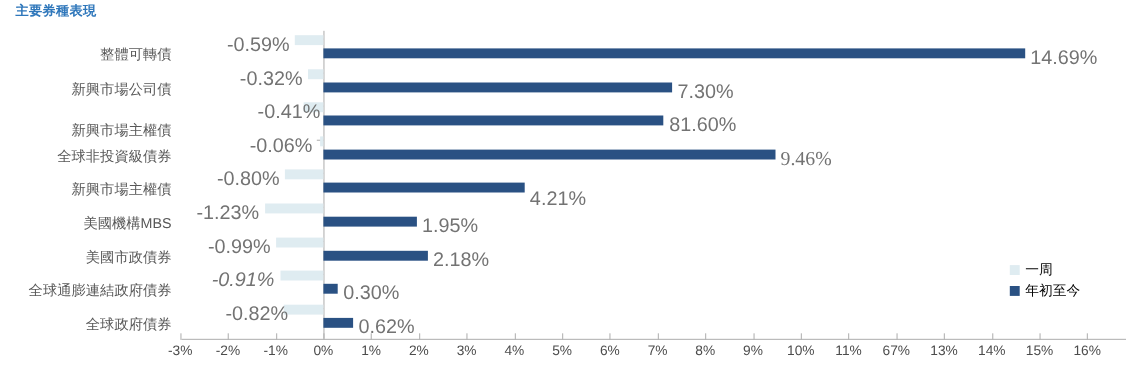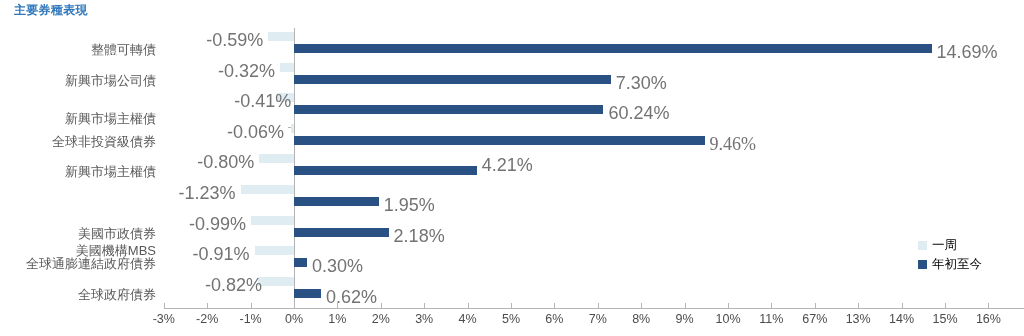--- a/index.html
+++ b/index.html
@@ -180,49 +180,49 @@
       <div class="cat-label" style="top: 73.6px;">新興市場公司債</div>
       <div class="bar week" style="left: 280.112px; width: 13.888px; top: 62.6px;"></div>
       <div class="bar-label neg" style="top: 61.6px; left: 0px; width: 275.112px;">-0.32%</div>
       <div class="bar ytd" style="left: 294px; width: 316.82px; top: 74.6px;"></div>
       <div class="bar-label" style="top: 73.6px; left: 615.82px;">7.30%</div>
       <div class="cat-tick" style="top: 96.2px;"></div>
       <div class="cat-label" style="top: 112px;">新興市場主權債</div>
       <div class="bar week" style="left: 276.206px; width: 17.794px; top: 93.2px;"></div>
       <div class="bar-label neg" style="top: 92.2px; left: 0px; width: 271.206px; margin-left: 20px;">-0.41%</div>
       <div class="bar ytd" style="left: 294px; width: 309.442px; top: 105.2px;"></div>
-      <div class="bar-label" style="top: 104.2px; left: 608.442px;">60.24%</div>
+      <div class="bar-label" style="top: 104.2px; left: 608.442px;">81.60%</div>
       <div class="cat-tick" style="top: 126.8px;"></div>
       <div class="cat-label" style="top: 134.8px;">全球非投資級債券</div>
       <div class="bar week" style="left: 291.396px; width: 2.604px; top: 123.8px;"></div>
       <div class="bar-label neg" style="top: 122.8px; left: 0px; width: 284px;">-0.06%</div>
       <div class="bar ytd" style="left: 294px; width: 410.564px; top: 135.8px;"></div>
       <div class="bar-label" style="top: 134.8px; left: 709.564px; font-family: Liberation Serif, serif;">9.46%</div>
       <div class="cat-tick" style="top: 157.4px;"></div>
       <div class="cat-label" style="top: 165.4px;">新興市場主權債</div>
       <div class="bar week" style="left: 259.28px; width: 34.72px; top: 154.4px;"></div>
       <div class="bar-label neg" style="top: 153.4px; left: 0px; width: 254.28px;">-0.80%</div>
       <div class="bar ytd" style="left: 294px; width: 182.714px; top: 166.4px;"></div>
-      <div class="bar-label" style="top: 156px; left: 481.714px;">4.21%</div>
+      <div class="bar-label" style="top: 171px; left: 481.714px;">4.21%</div>
       <div class="cat-tick" style="top: 188px;"></div>
-      <div class="cat-label" style="top: 196px; margin-top: 48px;">美國機構MBS</div>
+      <div class="cat-label" style="top: 196px;">美國機構MBS</div>
       <div class="bar week" style="left: 240.618px; width: 53.382px; top: 185px;"></div>
       <div class="bar-label neg" style="top: 184px; left: 0px; width: 235.618px;">-1.23%</div>
       <div class="bar ytd" style="left: 294px; width: 84.63px; top: 197px;"></div>
       <div class="bar-label" style="top: 196px; left: 383.63px;">1.95%</div>
       <div class="cat-tick" style="top: 218.6px;"></div>
       <div class="cat-label" style="top: 226.6px;">美國市政債券</div>
       <div class="bar week" style="left: 251.034px; width: 42.966px; top: 215.6px;"></div>
       <div class="bar-label neg" style="top: 214.6px; left: 0px; width: 246.034px;">-0.99%</div>
       <div class="bar ytd" style="left: 294px; width: 94.612px; top: 227.6px;"></div>
       <div class="bar-label" style="top: 226.6px; left: 393.612px; text-align: right;">2.18%</div>
       <div class="cat-tick" style="top: 249.2px;"></div>
       <div class="cat-label" style="top: 257.2px;">全球通膨連結政府債券</div>
       <div class="bar week" style="left: 254.506px; width: 39.494px; top: 246.2px;"></div>
-      <div class="bar-label neg" style="top: 245.2px; left: 0px; width: 249.506px;">-0.91%</div>
+      <div class="bar-label neg" style="top: 245.2px; left: 0px; width: 249.506px; font-style: italic;">-0.91%</div>
       <div class="bar ytd" style="left: 294px; width: 13.02px; top: 258.2px;"></div>
       <div class="bar-label" style="top: 257.2px; left: 312.02px;">0.30%</div>
       <div class="cat-tick" style="top: 279.8px;"></div>
       <div class="cat-label" style="top: 287.8px;">全球政府債券</div>
       <div class="bar week" style="left: 258.412px; width: 35.588px; top: 276.8px;"></div>
       <div class="bar-label neg" style="top: 275.8px; left: 0px; width: 262px;">-0.82%</div>
       <div class="bar ytd" style="left: 294px; width: 26.908px; top: 288.8px;"></div>
       <div class="bar-label" style="top: 287.8px; left: 325.908px;">0.62%</div>
     </div>
 

